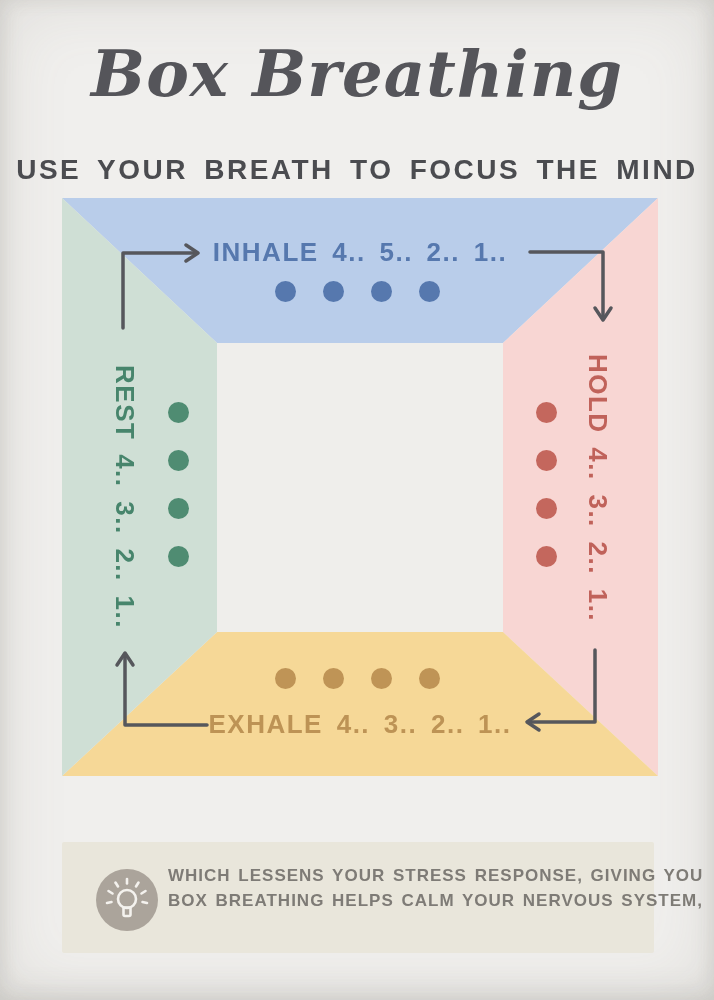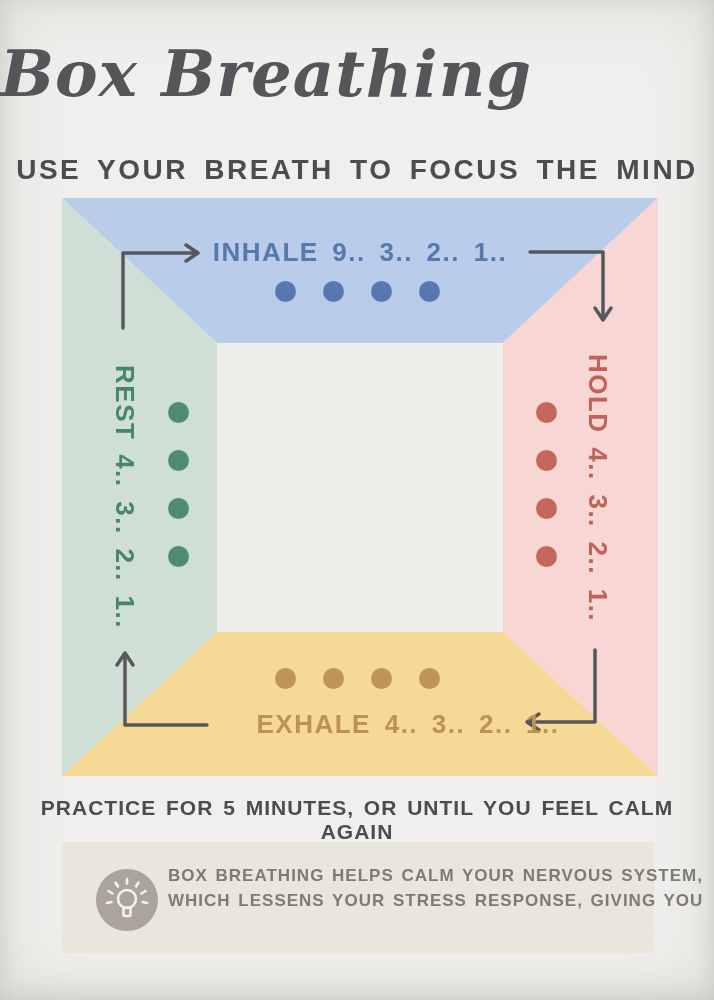--- a/index.html
+++ b/index.html
@@ -12,20 +12,21 @@
     font-family: "Liberation Sans", sans-serif;
     box-shadow: inset 0 0 70px rgba(110,105,95,.14), inset 0 -10px 26px rgba(110,105,95,.12);
   }
   .vignette {
     position: absolute; inset: 0; pointer-events: none;
     box-shadow: inset 0 0 18px rgba(120,115,105,.10);
   }
   
   .title {
     position: absolute; left: 0; top: 36px; width: 714px;
+    text-align: center;
     font-family: "DejaVu Serif", serif;
     font-style: italic; font-weight: bold;
     font-size: 64px; letter-spacing: 1px;
     color: #55555a;
   }
   .subtitle {
     position: absolute; left: 0; top: 138px; width: 714px;
     text-align: center;
     font-weight: bold; font-size: 28px;
     letter-spacing: 2.5px; word-spacing: 6px;
@@ -34,21 +35,21 @@
   }
   
   .box-svg { position: absolute; left: 62px; top: 198px; }
   .side-label {
     position: absolute;
     font-weight: bold; font-size: 26px;
     letter-spacing: 1.5px; word-spacing: 5px;
     white-space: nowrap;
   }
   .label-inhale { left: 62px; top: 237px; width: 596px; text-align: center; color: #5678ae; }
-  .label-exhale { left: 62px; top: 709px; width: 596px; text-align: center; color: #bd9355; padding-left: 48px; }
+  .label-exhale { left: 62px; top: 709px; width: 596px; text-align: center; color: #bd9355; }
   .label-rest {
     left: -25px; top: 482px; width: 300px; height: 30px;
     text-align: center; line-height: 30px;
     transform: rotate(90deg); color: #47856c;
   }
   .label-hold {
     left: 448px; top: 473px; width: 300px; height: 30px;
     text-align: center; line-height: 30px;
     transform: rotate(90deg); color: #c0625a;
   }
@@ -122,21 +123,21 @@
         <polyline points="477,516 465,524 477,532"></polyline>
       </g>
 
       <g>
         <polyline points="145,527 63,527 63,459"></polyline>
         <polyline points="55,467 63,455 71,467"></polyline>
       </g>
     </g>
   </svg>
 
-  <div class="side-label label-inhale">INHALE 9.. 3.. 2.. 1..</div>
+  <div class="side-label label-inhale">INHALE 4.. 5.. 2.. 1..</div>
   <div class="side-label label-hold">HOLD 4.. 3.. 2.. 1..</div>
   <div class="side-label label-exhale">EXHALE 4.. 3.. 2.. 1..</div>
   <div class="side-label label-rest">REST 4.. 3.. 2.. 1..</div>
 
   <div class="dots dots-inhale">
     <span class="dot dot-inhale"></span>
     <span class="dot dot-inhale"></span>
     <span class="dot dot-inhale"></span>
     <span class="dot dot-inhale"></span>
   </div>
@@ -152,38 +153,37 @@
     <span class="dot dot-exhale"></span>
     <span class="dot dot-exhale"></span>
   </div>
   <div class="dots col dots-rest">
     <span class="dot dot-rest"></span>
     <span class="dot dot-rest"></span>
     <span class="dot dot-rest"></span>
     <span class="dot dot-rest"></span>
   </div>
 
-  <div class="practice">PRACTICE FOR 5 MINUTES, OR UNTIL YOU FEEL CALM AGAIN</div>
 
   <div class="footer">
     <div class="footer-icon-circle">
       <svg width="62" height="62" viewBox="0 0 62 62" aria-hidden="true">
         <g stroke="#f4f2ee" stroke-width="2.6" fill="none" stroke-linecap="round">
           <circle cx="31" cy="30" r="9"></circle>
           <path d="M27.5,38.5 h7 v7 a1.5,1.5 0 0 1 -1.5,1.5 h-4 a1.5,1.5 0 0 1 -1.5,-1.5 z"></path>
           <line x1="31" y1="14.5" x2="31" y2="10"></line>
           <line x1="22" y1="17.5" x2="19.5" y2="13.5"></line>
           <line x1="40" y1="17.5" x2="42.5" y2="13.5"></line>
           <line x1="16.5" y1="24.5" x2="12.5" y2="22"></line>
           <line x1="45.5" y1="24.5" x2="49.5" y2="22"></line>
           <line x1="15.5" y1="33" x2="11" y2="34"></line>
           <line x1="46.5" y1="33" x2="51" y2="34"></line>
         </g>
       </svg>
     </div>
     <div class="footer-text">
+      <div>WHICH LESSENS YOUR STRESS RESPONSE, GIVING YOU</div>
       <div>BOX BREATHING HELPS CALM YOUR NERVOUS SYSTEM,</div>
-      <div>WHICH LESSENS YOUR STRESS RESPONSE, GIVING YOU</div>
     </div>
   </div>
 
   <div class="vignette"></div>
 </div>
 
 </body></html>

